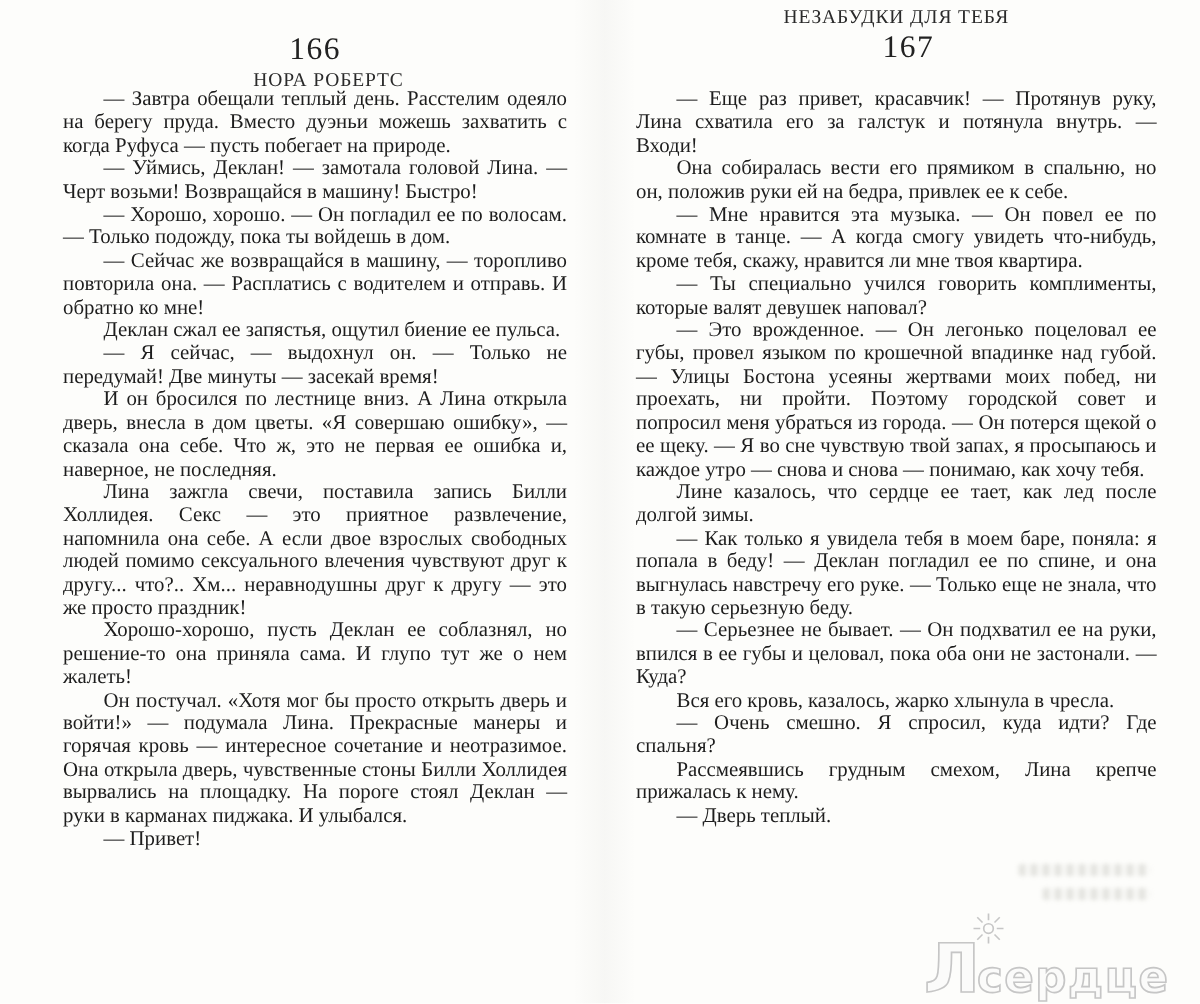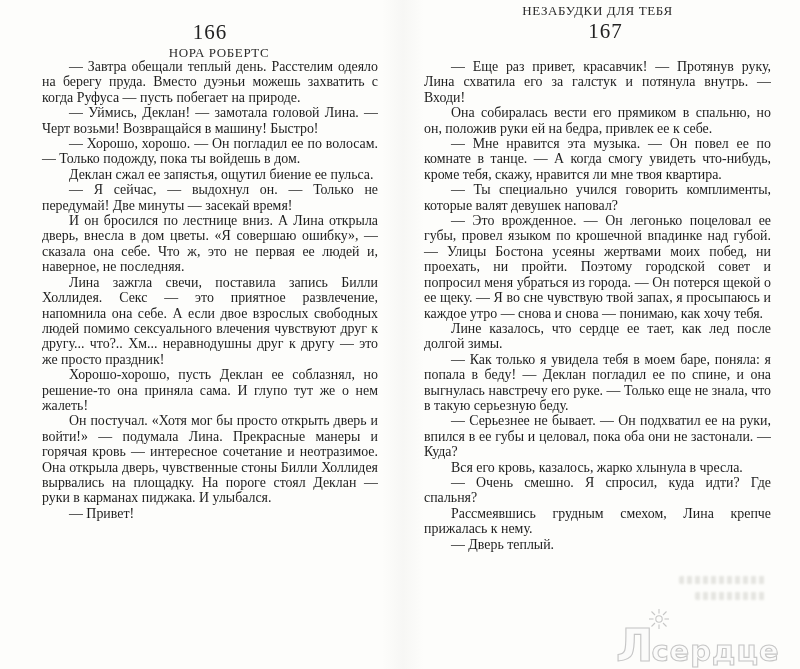--- a/index.html
+++ b/index.html
@@ -98,23 +98,24 @@
 
   <div class="page page-left" style="color: rgb(29, 29, 29);">
     <div class="page-header">
       <span class="page-num">166</span>
       <span class="running-title">НОРА РОБЕРТС</span>
     </div>
     <div class="page-body">
         <p class="para">— Завтра обещали теплый день. Расстелим одеяло на берегу пруда. Вместо дуэньи можешь захватить с когда Руфуса — пусть побегает на природе.</p>
         <p class="para">— Уймись, Деклан! — замотала головой Лина. — Черт возьми! Возвращайся в машину! Быстро!</p>
         <p class="para">— Хорошо, хорошо. — Он погладил ее по волосам. — Только подожду, пока ты войдешь в дом.</p>
+        <p class="para">— Сейчас же возвращайся в машину, — торопливо повторила она. — Расплатись с водителем и отправь. И обратно ко мне!</p>
         <p class="para">Деклан сжал ее запястья, ощутил биение ее пульса.</p>
         <p class="para">— Я сейчас, — выдохнул он. — Только не передумай! Две минуты — засекай время!</p>
-        <p class="para">И он бросился по лестнице вниз. А Лина открыла дверь, внесла в дом цветы. «Я совершаю ошибку», — сказала она себе. Что ж, это не первая ее людей и, наверное, не последняя.</p>
+        <p class="para">И он бросился по лестнице вниз. А Лина открыла дверь, внесла в дом цветы. «Я совершаю ошибку», — сказала она себе. Что ж, это не первая ее ошибка и, наверное, не последняя.</p>
         <p class="para">Лина зажгла свечи, поставила запись Билли Холлидея. Секс — это приятное развлечение, напомнила она себе. А если двое взрослых свободных людей помимо сексуального влечения чувствуют друг к другу... что?.. Хм... неравнодушны друг к другу — это же просто праздник!</p>
         <p class="para">Хорошо-хорошо, пусть Деклан ее соблазнял, но решение-то она приняла сама. И глупо тут же о нем жалеть!</p>
         <p class="para">Он постучал. «Хотя мог бы просто открыть дверь и войти!» — подумала Лина. Прекрасные манеры и горячая кровь — интересное сочетание и неотразимое. Она открыла дверь, чувственные стоны Билли Холлидея вырвались на площадку. На пороге стоял Деклан — руки в карманах пиджака. И улыбался.</p>
         <p class="para">— Привет!</p>
       </div>
   </div>
 
   <div class="page page-right" style="color: rgb(29, 29, 29);">
     <div class="page-header align-right">
       <span class="running-title">НЕЗАБУДКИ ДЛЯ ТЕБЯ</span>

